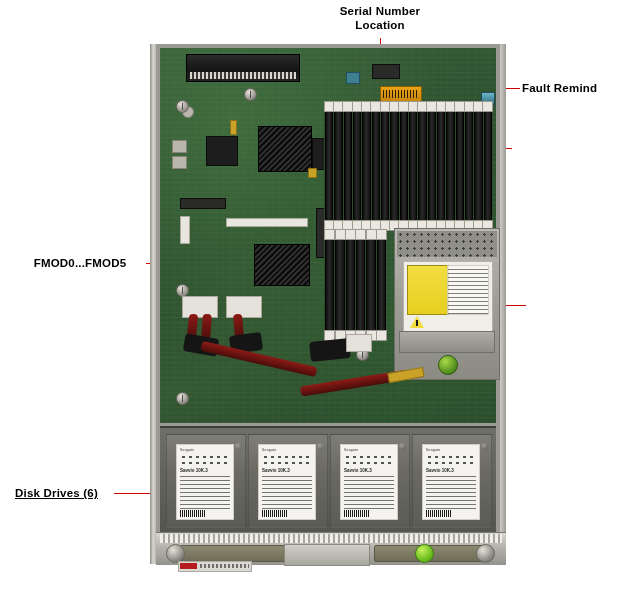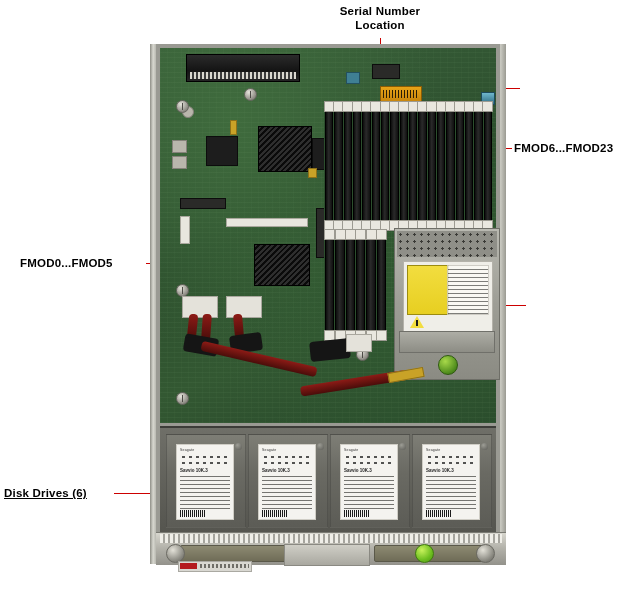--- a/index.html
+++ b/index.html
@@ -6,21 +6,21 @@
   body{width:642px;height:606px;position:relative;overflow:hidden;
        font-family:"Liberation Sans",sans-serif;}
 
   #stage{position:absolute;left:0;top:0;width:642px;height:606px;background:#fff;}
 
   
   .callout{position:absolute;font-size:11.5px;font-weight:bold;color:#000;
            line-height:14px;letter-spacing:.2px;white-space:pre-line;}
   .callout.center{text-align:center;}
   .callout.right{text-align:left;}
-  .callout.leftlbl{text-align:left;}
+  .callout.leftlbl{text-align:center;}
   .link{text-decoration:underline;}
 
   .leader{position:absolute;background:#cc0000;}
   .leader.h{height:1.4px;}
   .leader.v{width:1.4px;}
 
   
   #canister{position:absolute;left:150px;top:44px;width:356px;height:520px;}
 
   .rail{position:absolute;background:linear-gradient(90deg,#8e8e86,#d8d8d0 35%,#b5b5ad 70%,#7e7e76);}
@@ -160,23 +160,23 @@
 </style>
 </head>
 <body>
 
 <div id="stage">
 
   <div class="callout center" style="left:315px;top:4px;width:130px;">Serial Number
 Location</div>
   <div class="leader v" style="left:380px;top:38px;height:50px;"></div>
 
+  <div class="callout right" style="left:522px;top:81px;width:115px;">Fault Remind</div>
   <div class="leader h" style="left:478px;top:88px;width:42px;"></div>
 
-  <div class="callout right" style="left:514px;top:141px;width:128px;">FMOD6...FMOD23</div>
   <div class="leader h" style="left:392px;top:148px;width:120px;"></div>
 
   <div class="callout leftlbl" style="left:20px;top:256px;width:120px;">FMOD0...FMOD5</div>
   <div class="leader h" style="left:146px;top:263px;width:210px;"></div>
 
   <div class="leader h" style="left:434px;top:305px;width:92px;"></div>
 
   <div class="callout leftlbl link" style="left:4px;top:486px;width:105px;">Disk Drives (6)</div>
   <div class="leader h" style="left:114px;top:493px;width:106px;"></div>
 

